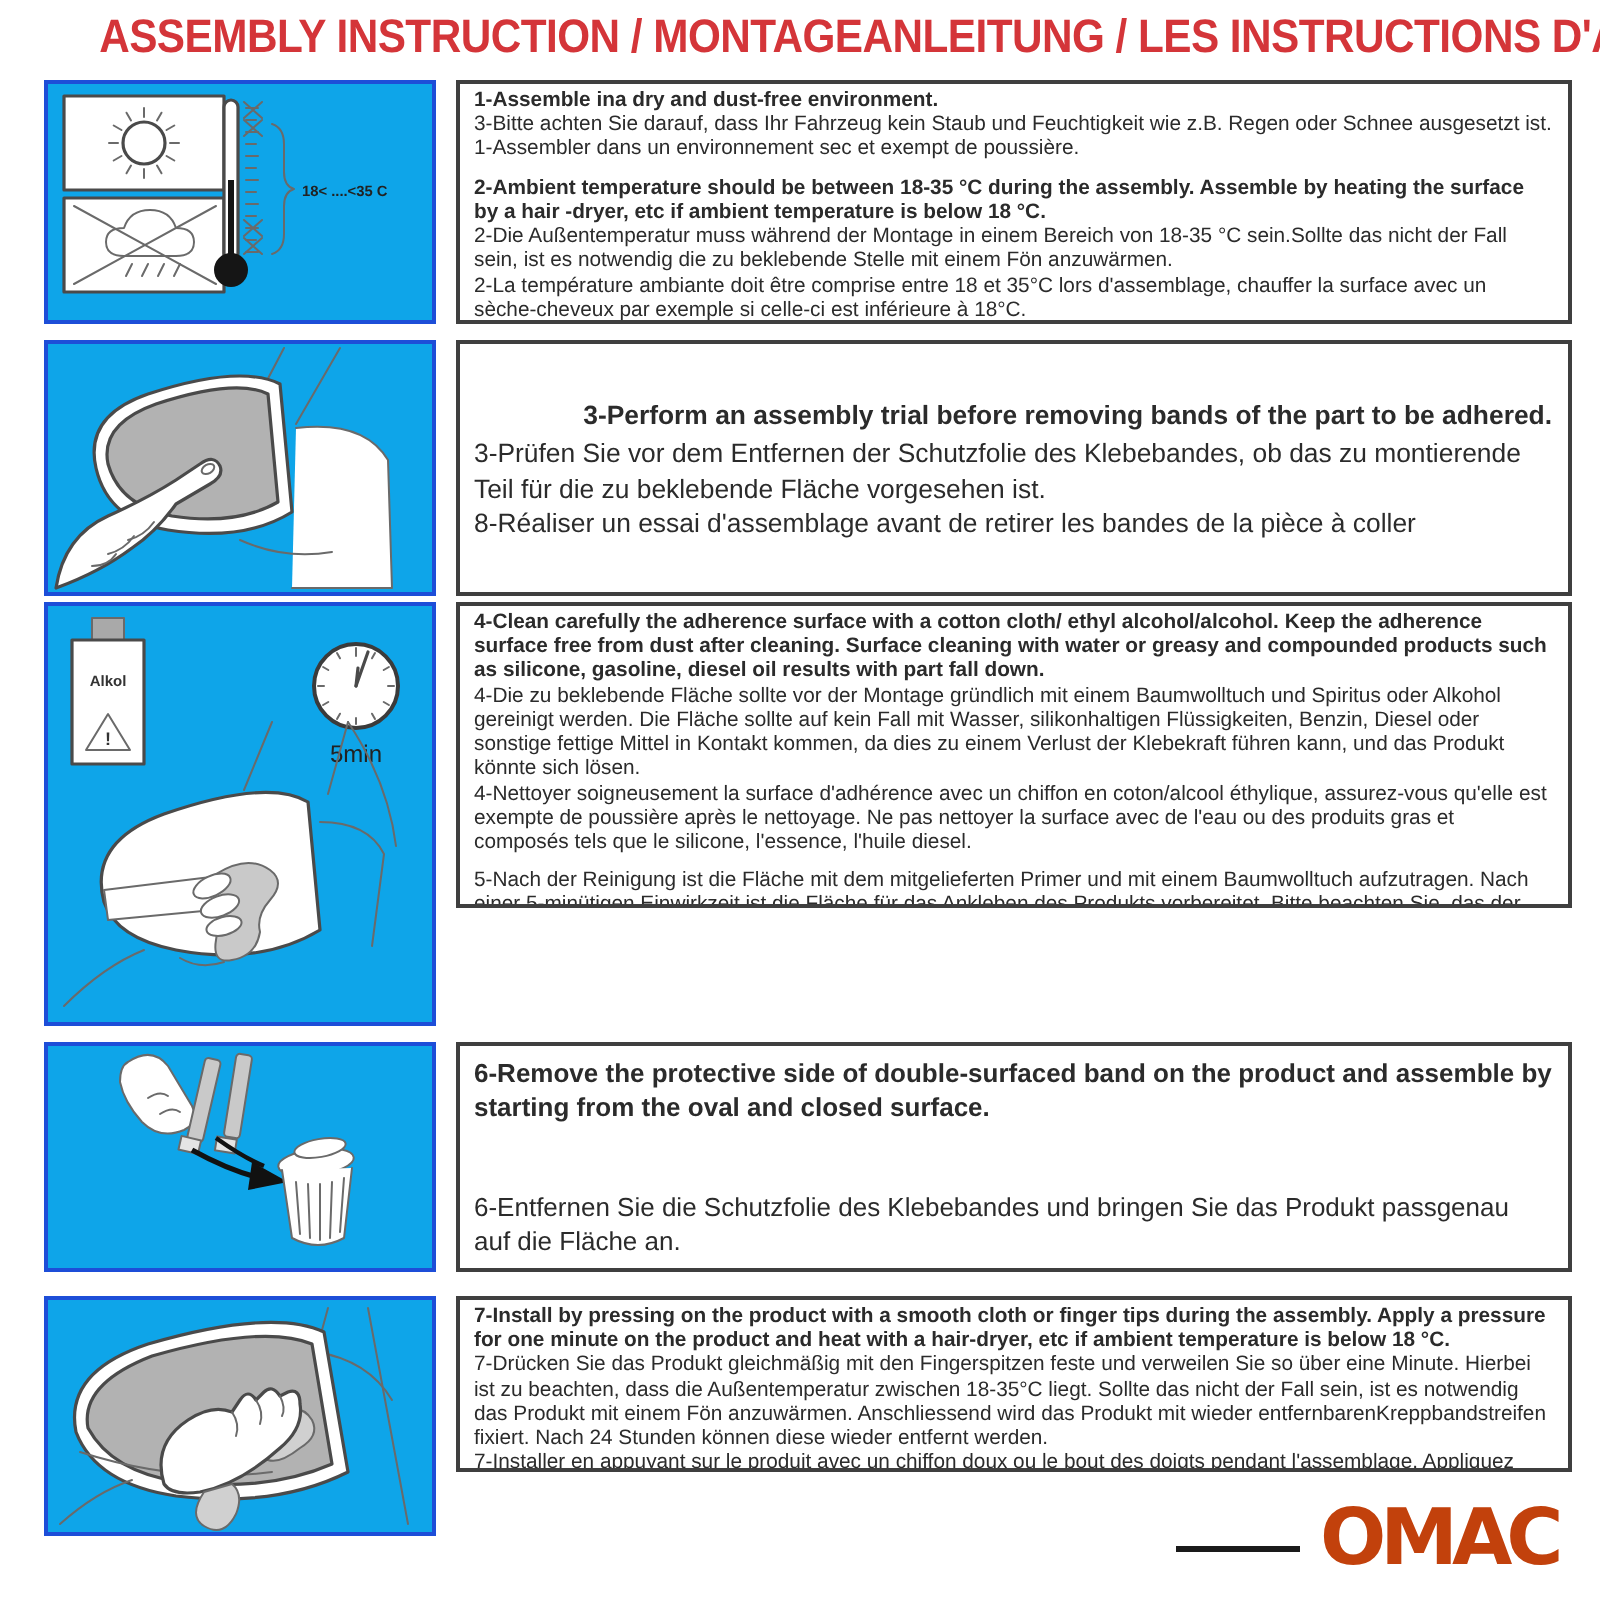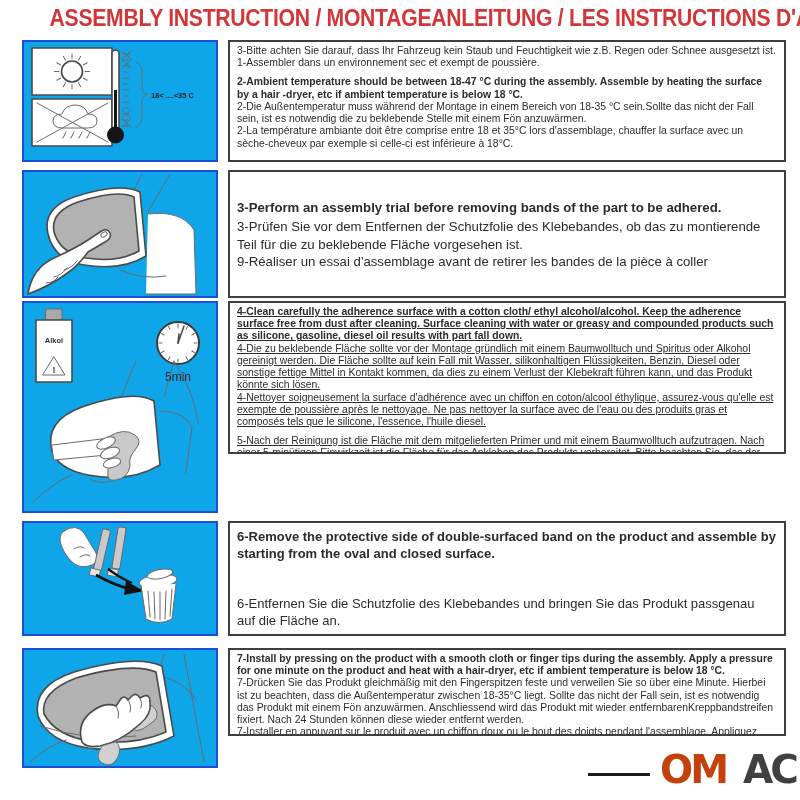--- a/index.html
+++ b/index.html
@@ -16,21 +16,21 @@
   .s13 p{font-size:13px;line-height:1.27;}
   .s14 p{font-size:13.2px;line-height:1.3;}
   .vcenter{display:flex;flex-direction:column;justify-content:center;}
   svg text{font-family:"Liberation Sans",sans-serif;}
   .ln{stroke:#4a4a4a;stroke-width:1.6;stroke-linejoin:round;stroke-linecap:round;}
   .ln2{stroke:#3b3b3b;stroke-width:2;stroke-linejoin:round;stroke-linecap:round;}
   .lt{stroke:#6a6a6a;stroke-width:1;stroke-linejoin:round;stroke-linecap:round;}
   .footer-line{position:absolute;left:588px;top:773px;width:62px;height:3px;background:#1a1a1a;}
   .logo{position:absolute;left:652px;top:748px;background:#fff;padding:2px 4px 2px 8px;font-weight:bold;font-size:39px;letter-spacing:-3px;line-height:1;font-family:"DejaVu Sans",sans-serif;}
   .logo .blk{color:#c2410c;}
-  .logo .red{color:#404040;padding-left:17px;}
+  .logo .red{color:#c2410c;}
 </style>
 </head>
 <body>
 
 <div class="page">
 
   <div class="title-wrap">
     <span>ASSEMBLY INSTRUCTION / MONTAGEANLEITUNG / LES INSTRUCTIONS D'ASSEMBLAGE</span>
   </div>
 
@@ -88,24 +88,25 @@
           <path d="M98 18 l9 8 M107 18 l-9 8"></path>
           <path d="M98 68 l9 8 M107 68 l-9 8"></path>
           <path d="M98 77 l9 8 M107 77 l-9 8"></path>
         </g>
         <path d="M112 20 Q118 22 118 30 L118 44 Q118 51 123 52.5 Q118 54 118 61 L118 75 Q118 83 112 85" fill="none" class="lt"></path>
         <text x="127" y="56" font-size="7.4" font-weight="bold" fill="#222">18&lt; ....&lt;35 C</text>
       </g>
     </svg>
   </div>
   <div class="txt s10" style="top:40px;height:122px;">
+    <p class="en">1-Assemble ina dry and dust-free environment.</p>
     <p>3-Bitte achten Sie darauf, dass Ihr Fahrzeug kein Staub und Feuchtigkeit wie z.B. Regen oder Schnee ausgesetzt ist.</p>
     <p>1-Assembler dans un environnement sec et exempt de poussière.</p>
     <div class="gap"></div>
-    <p class="en">2-Ambient temperature should be between 18-47 °C  during the assembly. Assemble by heating the surface by a hair -dryer, etc if ambient temperature is below 18 °C.</p>
+    <p class="en">2-Ambient temperature should be between 18-35 °C  during the assembly. Assemble by heating the surface by a hair -dryer, etc if ambient temperature is below 18 °C.</p>
     <p>2-Die Außentemperatur muss während der Montage in einem Bereich von 18-35 °C  sein.Sollte das nicht der Fall sein, ist es notwendig die zu beklebende Stelle mit einem Fön anzuwärmen.</p>
     <p>2-La température ambiante doit être comprise entre 18 et 35°C lors d'assemblage, chauffer la surface avec un sèche-cheveux par exemple si celle-ci est inférieure à 18°C.</p>
   </div>
 
   <div class="ill" style="top:170px;height:128px;">
     <svg width="192" height="124" viewBox="0 0 192 124">
       <path d="M118 2 L96 44" fill="none" class="lt"></path>
       <path d="M146 2 L124 40" fill="none" class="lt"></path>
       <path d="M124 42 q34 -4 46 16 l2 64 l-50 0" fill="#fff" class="lt"></path>
       <path d="M96 98 q22 10 46 6" fill="none" class="lt"></path>
@@ -114,23 +115,23 @@
       <g>
         <path d="M4 122 Q8 96 30 86 Q50 77 64 68 L76 60 Q83 55 86 61 Q88 66 81 70 L64 80 Q54 94 42 102 Q26 114 4 122 Z" fill="#fff" class="ln"></path>
         <ellipse cx="80" cy="62.5" rx="3.4" ry="2.2" transform="rotate(-30 80 62.5)" fill="#fff" class="lt"></ellipse>
         <path d="M40 98 q8 -2 13 -9" fill="none" class="lt"></path>
         <path d="M30 105 q8 -2 13 -9" fill="none" class="lt"></path>
         <path d="M22 111 q8 0 12 -6" fill="none" class="lt"></path>
       </g>
     </svg>
   </div>
   <div class="txt s14 vcenter" style="top:170px;height:128px;">
-    <p class="en" style="margin-bottom:2px;">3-Perform an assembly trial before removing bands of the part to be adhered.</p>
+    <p class="en" style="margin-bottom:2px;text-align:right;">3-Perform an assembly trial before removing bands of the part to be adhered.</p>
     <p>3-Prüfen Sie vor dem Entfernen der Schutzfolie des Klebebandes, ob das zu montierende Teil für die zu beklebende Fläche vorgesehen ist.</p>
-    <p>9-Réaliser un essai d'assemblage avant de retirer les bandes de la pièce à coller</p>
+    <p>8-Réaliser un essai d'assemblage avant de retirer les bandes de la pièce à coller</p>
   </div>
 
   <div class="ill" style="top:301px;height:212px;">
     <svg width="192" height="208" viewBox="0 0 192 208">
       <g>
         <rect x="22" y="6" width="16" height="11" fill="#a9a9a9" class="lt"></rect>
         <rect x="12" y="17" width="36" height="62" fill="#fff" class="ln"></rect>
         <text x="30" y="40" font-size="7.5" font-weight="bold" fill="#333" text-anchor="middle">Alkol</text>
         <path d="M19 72 h22 l-11 -18 z" fill="none" class="lt"></path>
         <text x="30" y="69.5" font-size="9" font-weight="bold" fill="#333" text-anchor="middle">!</text>
@@ -164,21 +165,21 @@
         <path d="M28 142 L102 133 L104 150 L30 157 Z" fill="#fff" class="lt"></path>
         <path d="M84 134 q16 -10 27 -2 q8 6 0 15 q-7 8 -5 16 q-2 12 -14 14 q-10 2 -8 -10 q2 -10 0 -17 q-2 -9 0 -16 z" fill="#c9c9c9" class="lt"></path>
         <ellipse cx="82" cy="140" rx="10" ry="5" transform="rotate(-25 82 140)" fill="#fff" class="lt"></ellipse>
         <ellipse cx="86" cy="150" rx="10" ry="5" transform="rotate(-20 86 150)" fill="#fff" class="lt"></ellipse>
         <ellipse cx="88" cy="160" rx="9" ry="4.5" transform="rotate(-15 88 160)" fill="#fff" class="lt"></ellipse>
         <path d="M66 176 q10 6 22 2" fill="none" class="lt"></path>
         <path d="M8 200 q20 -20 40 -28" fill="none" class="lt"></path>
       </g>
     </svg>
   </div>
-  <div class="txt s10" style="top:301px;height:153px;text-decoration:underline;">
+  <div class="txt s10" style="top:301px;height:153px;">
     <p class="en">4-Clean carefully the adherence surface with a cotton cloth/ ethyl alcohol/alcohol. Keep the adherence surface free from dust after cleaning. Surface cleaning with water or greasy and compounded products such as silicone, gasoline, diesel oil results with part fall down.</p>
     <p>4-Die zu beklebende Fläche sollte vor der Montage gründlich mit einem Baumwolltuch und Spiritus oder Alkohol gereinigt werden. Die Fläche sollte auf kein Fall mit Wasser, silikonhaltigen Flüssigkeiten, Benzin, Diesel oder sonstige fettige Mittel in Kontakt kommen, da dies zu einem Verlust der Klebekraft führen kann, und das Produkt könnte sich lösen.</p>
     <p>4-Nettoyer soigneusement la surface d'adhérence avec un chiffon en coton/alcool éthylique, assurez-vous qu'elle est exempte de poussière après le nettoyage. Ne pas nettoyer la surface avec de l'eau ou des produits gras et composés tels que le silicone, l'essence, l'huile diesel.</p>
     <div class="gap"></div>
     <p>5-Nach der Reinigung ist die Fläche mit dem mitgelieferten Primer und mit einem Baumwolltuch aufzutragen. Nach einer 5-minütigen Einwirkzeit ist die Fläche für das Ankleben des Produkts vorbereitet. Bitte beachten Sie, das der Primer nicht zum Reinigen des Produktes vorgesehen ist.</p>
     <p>5-Attender 5 minutes après l'application de l'apprêt (substance facilitant l'adhérence) sur la surface d'adhérence et procéder ensuite à l'assemblage</p>
   </div>
 
   <div class="ill" style="top:521px;height:115px;">
     <svg width="192" height="111" viewBox="0 0 192 111">

